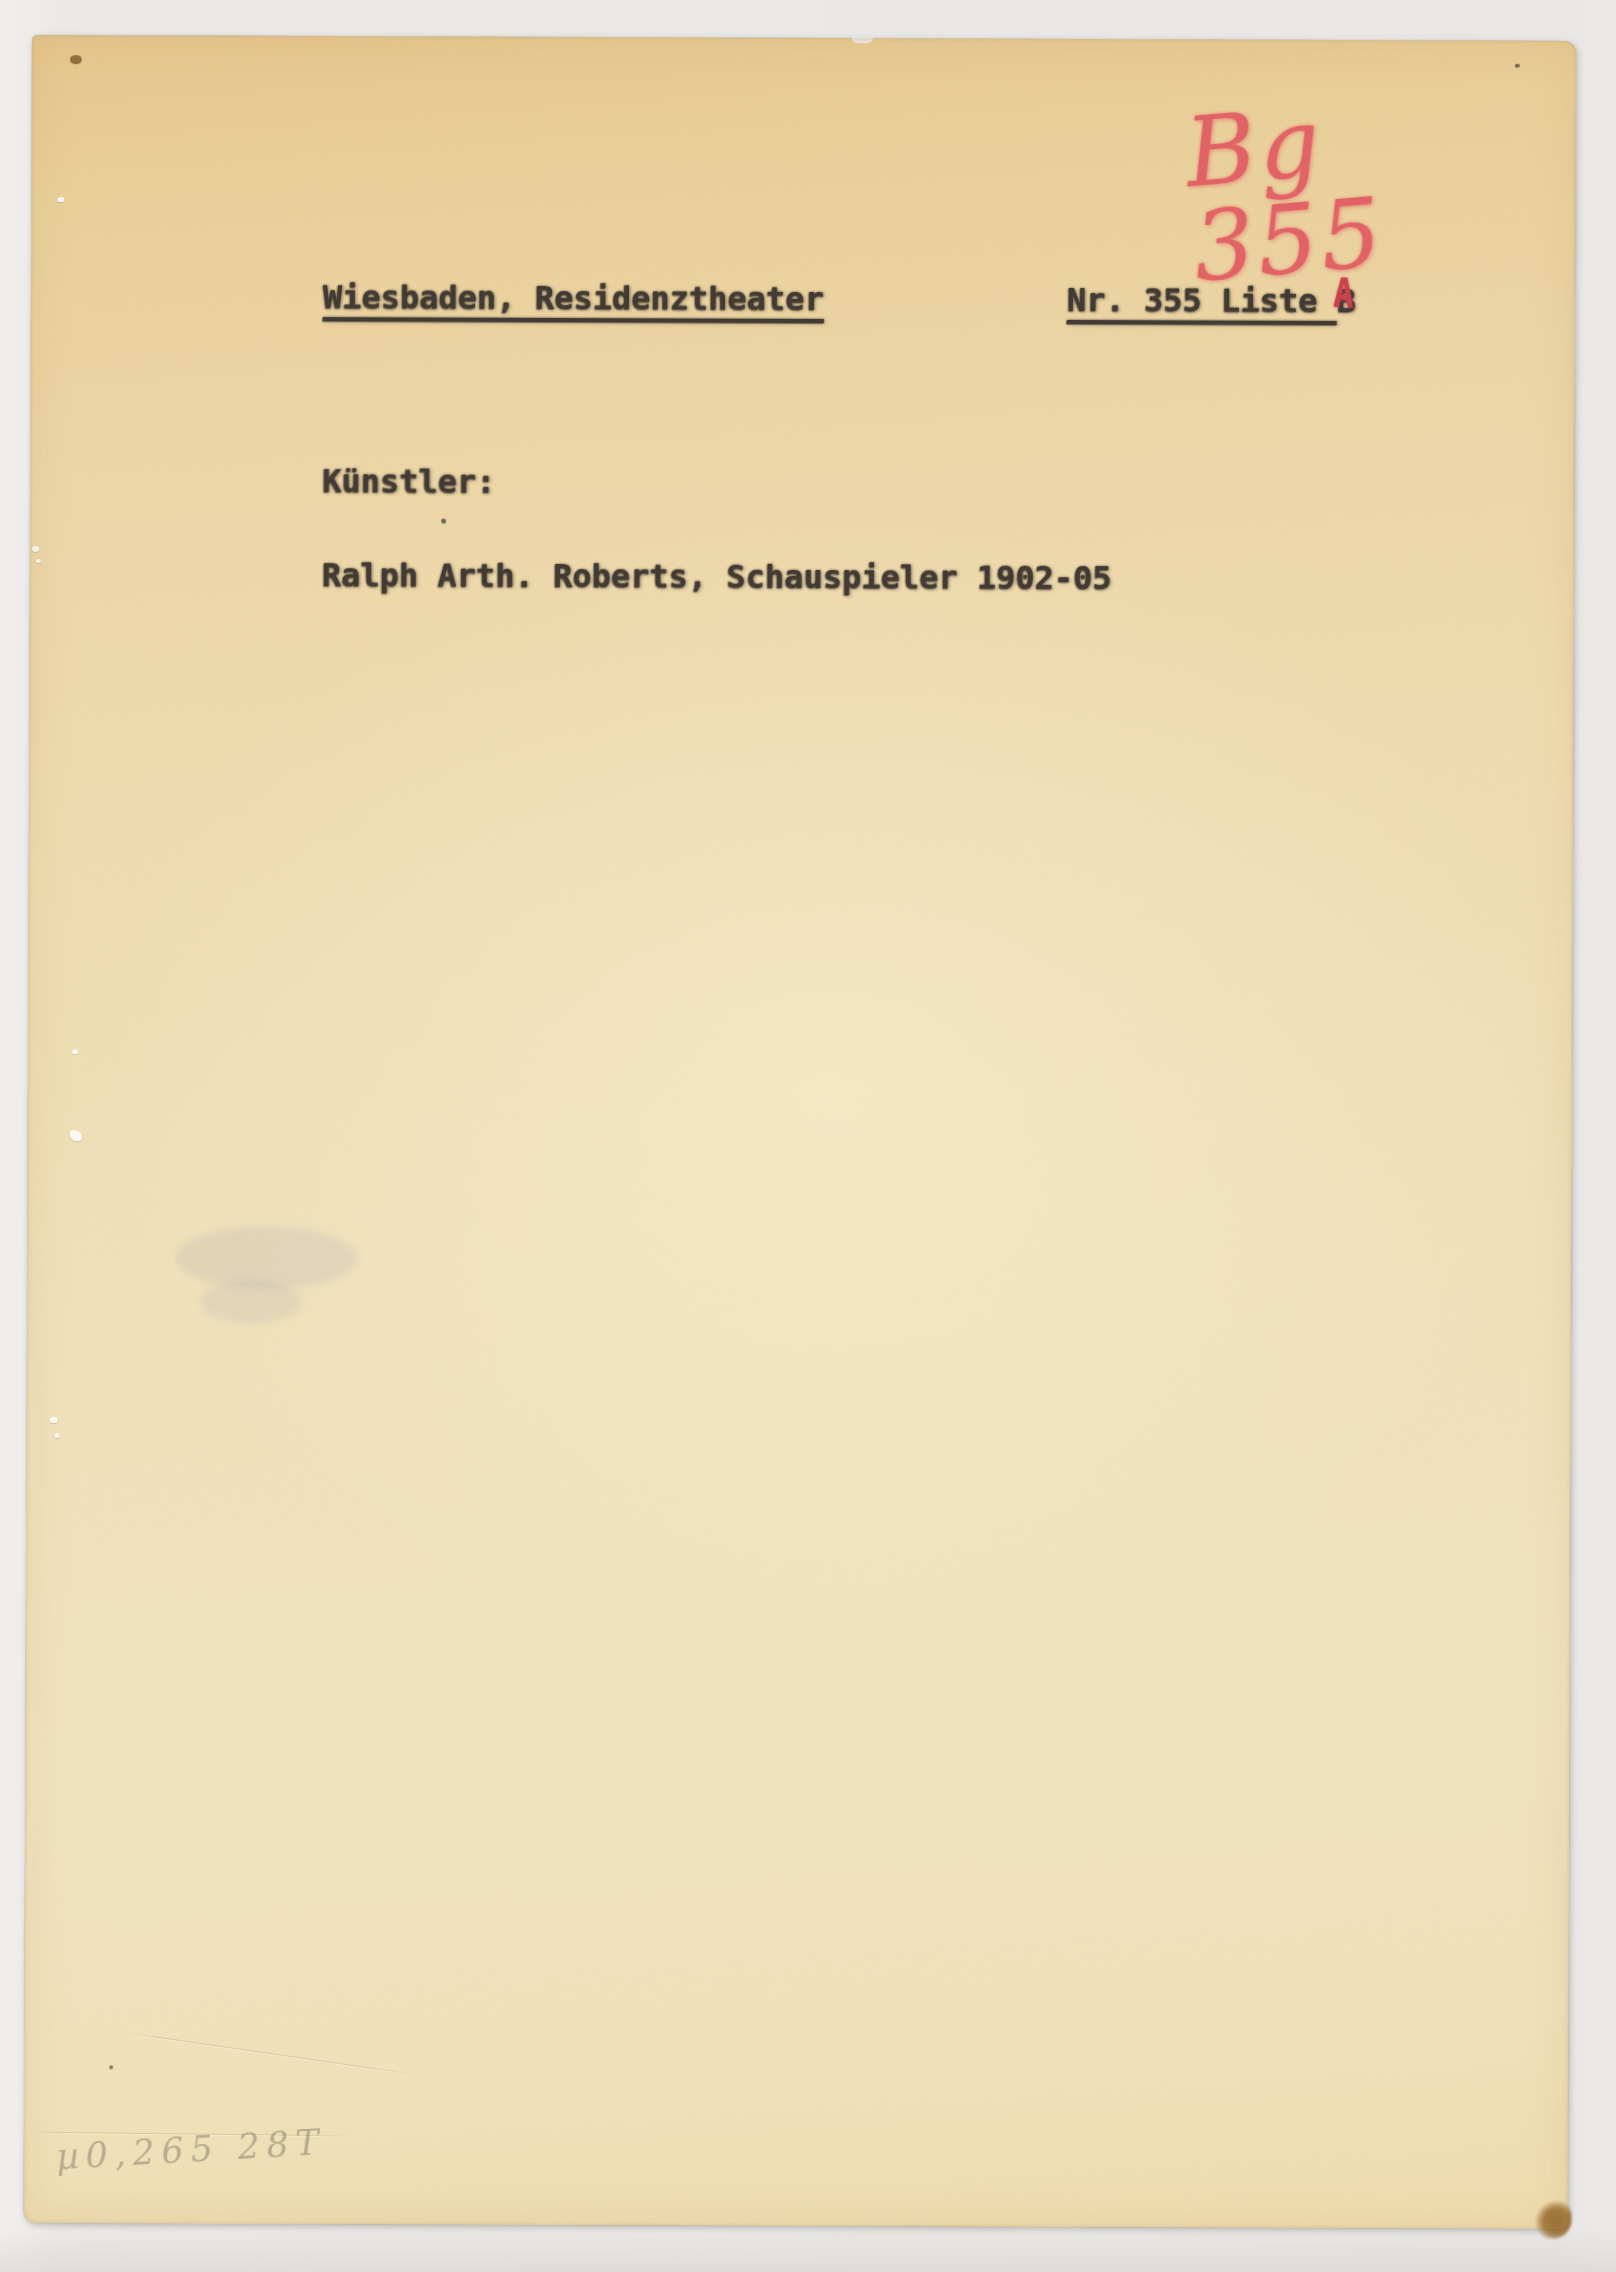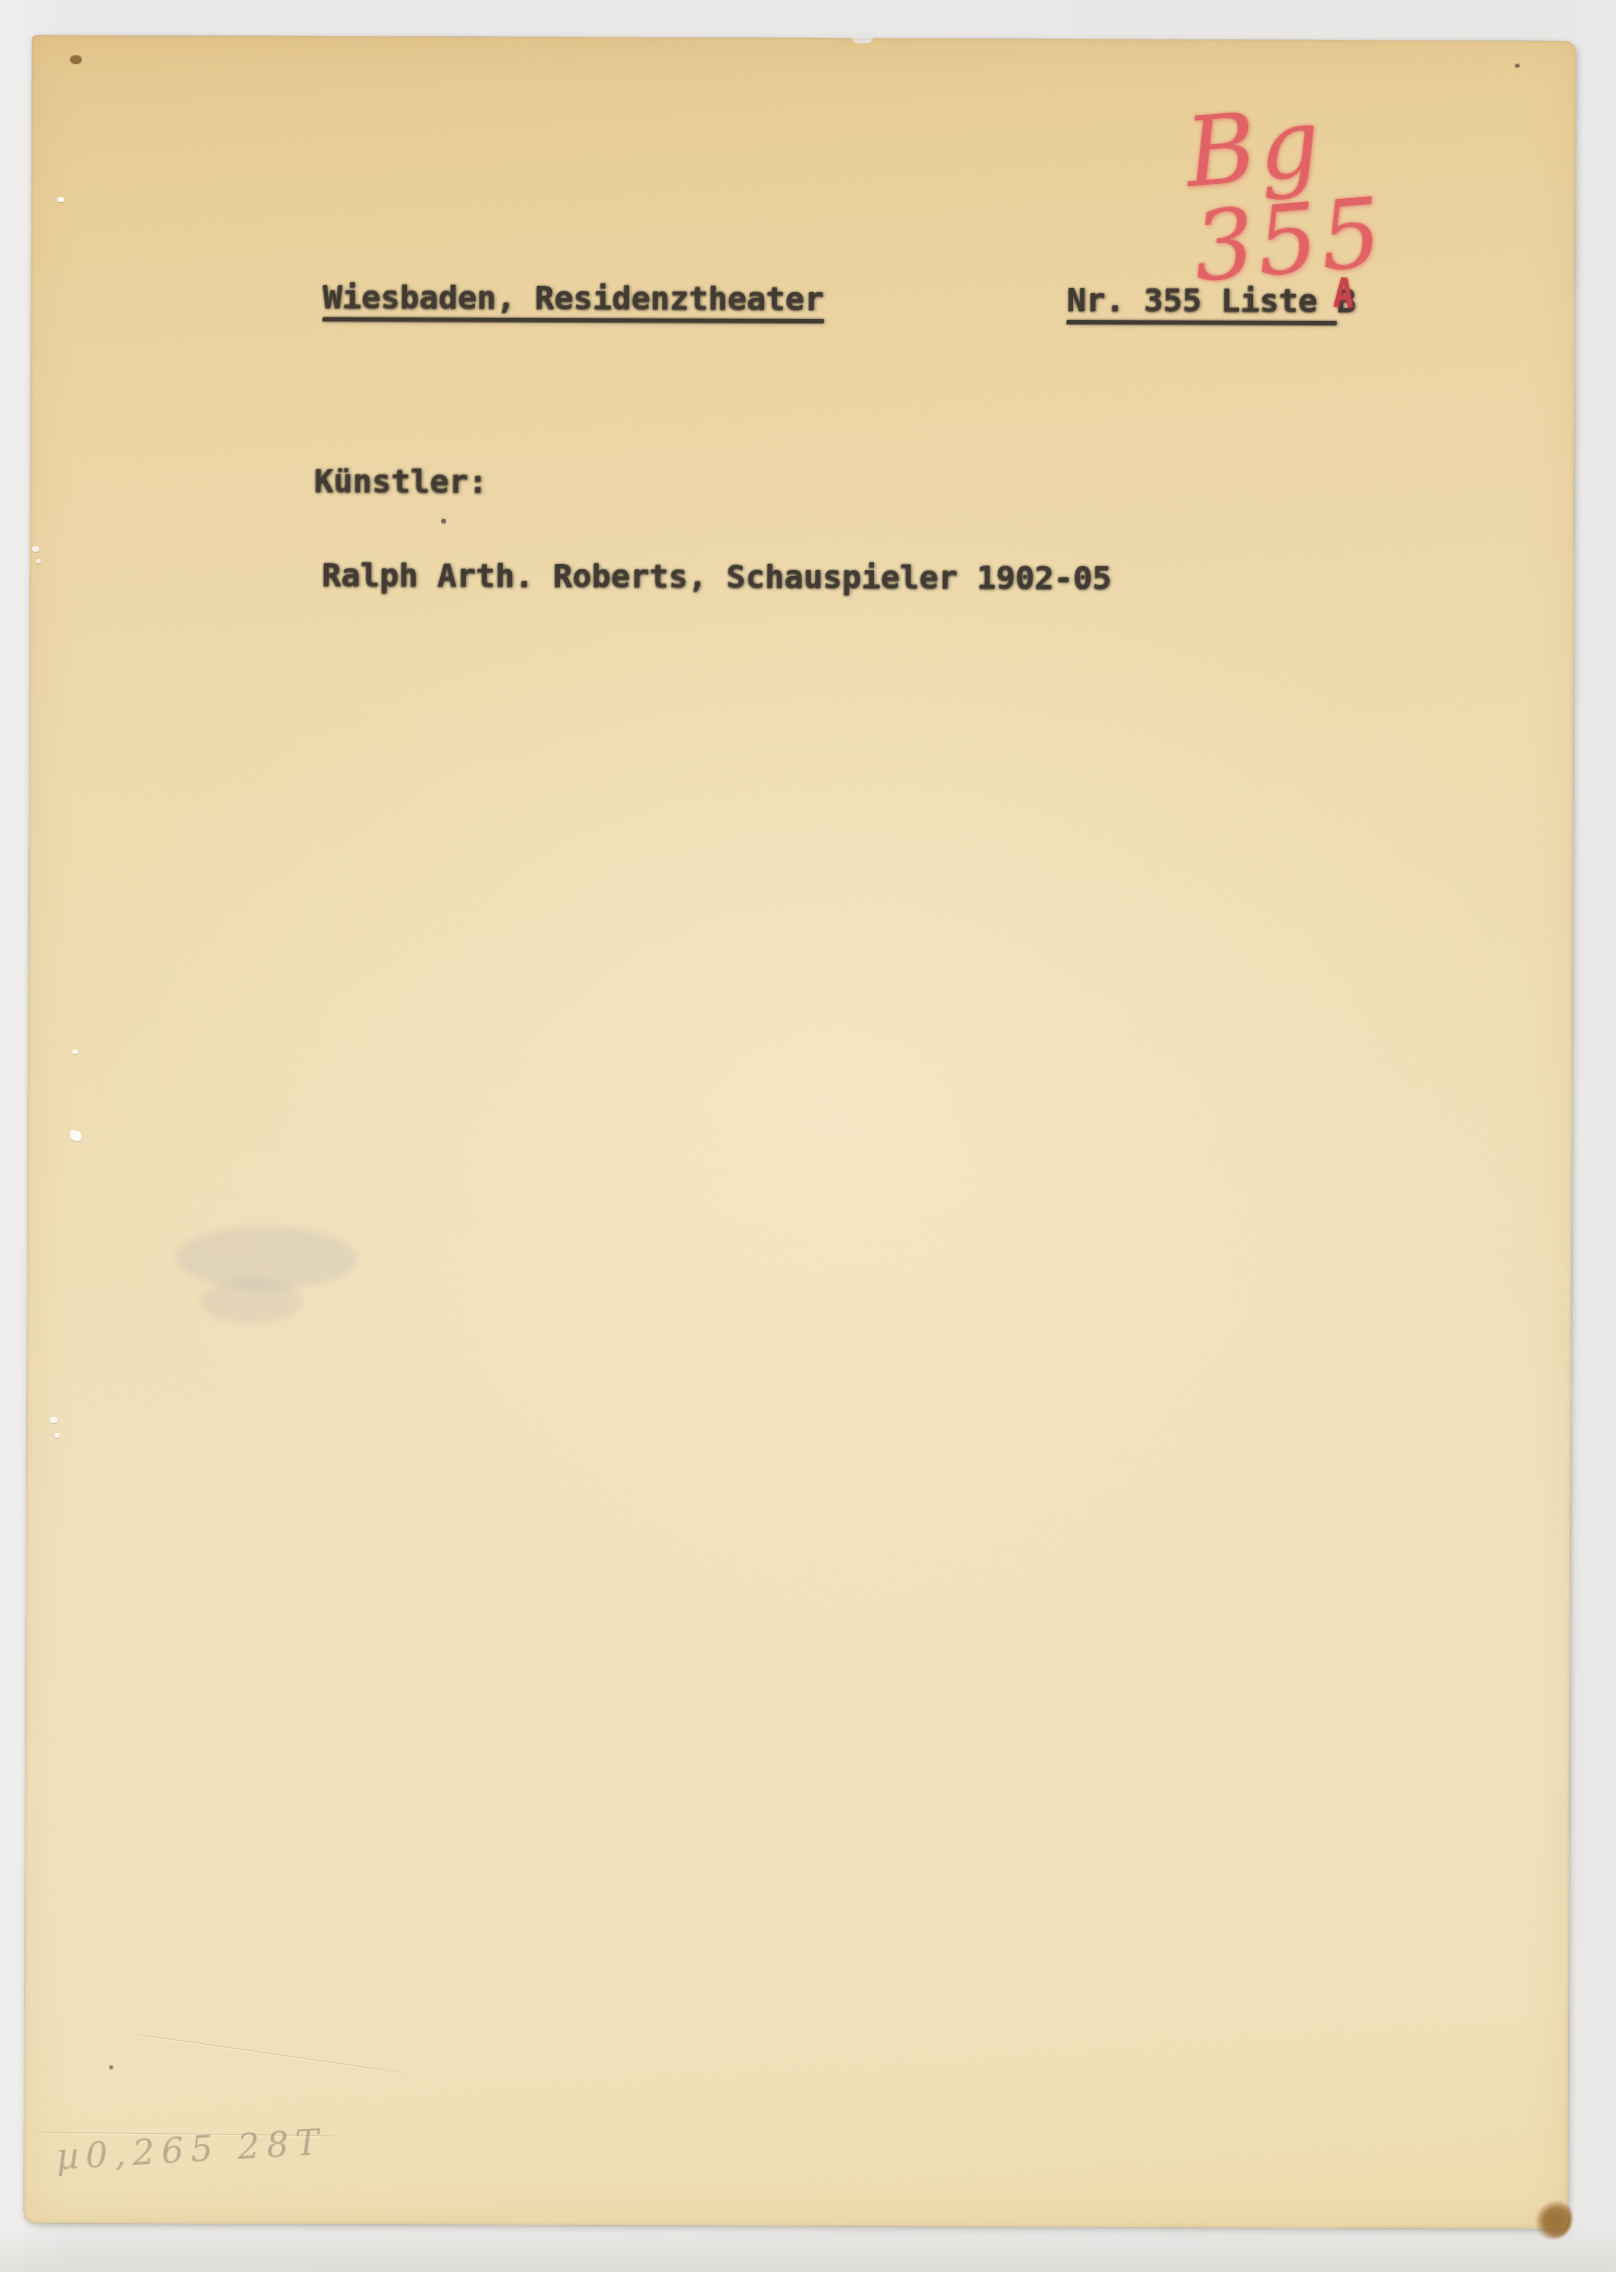--- a/index.html
+++ b/index.html
@@ -85,21 +85,21 @@
     <rect width="100%" height="100%" filter="url(#noise)"></rect>
   </svg>
 
   <div class="nick"></div>
 
   <div class="red-hand">Bg 355</div>
 
   <div class="typed u" style="left:292px;top:245px;">Wiesbaden, Residenztheater</div>
   <div class="typed u" style="left:1036px;top:245px;"><span>Nr. 355 Liste </span><span class="overstrike"><span>B</span><span class="red-char">A</span></span></div>
 
-  <div class="typed" style="left:284px;top:429px;">Künstler:</div>
+  <div class="typed" style="left:292px;top:429px;">Künstler:</div>
   <div class="typed" style="left:292px;top:523px;">Ralph Arth. Roberts, Schauspieler 1902-05</div>
 
   <div class="smudge s1"></div>
   <div class="smudge s2"></div>
 
   <div class="crease c1">
       <div class="d"></div>
       <div class="l"></div>
     </div>
   <div class="crease c2">

